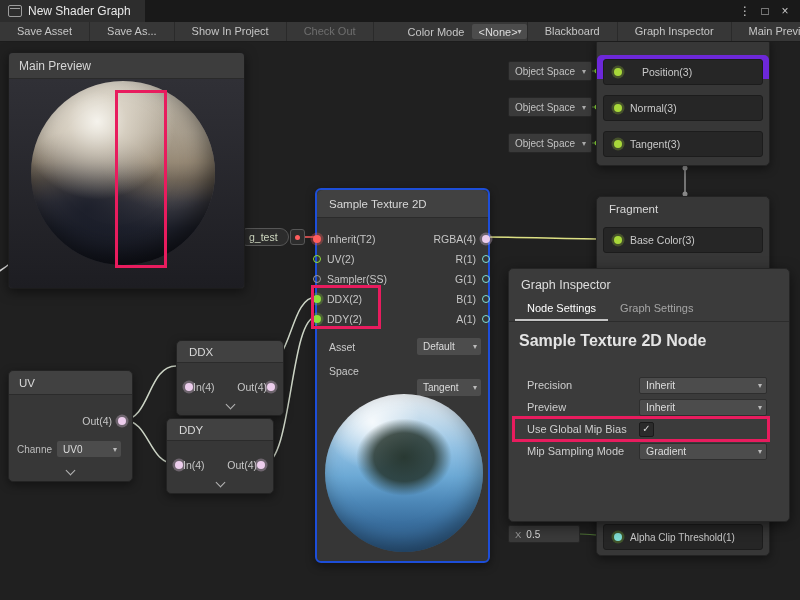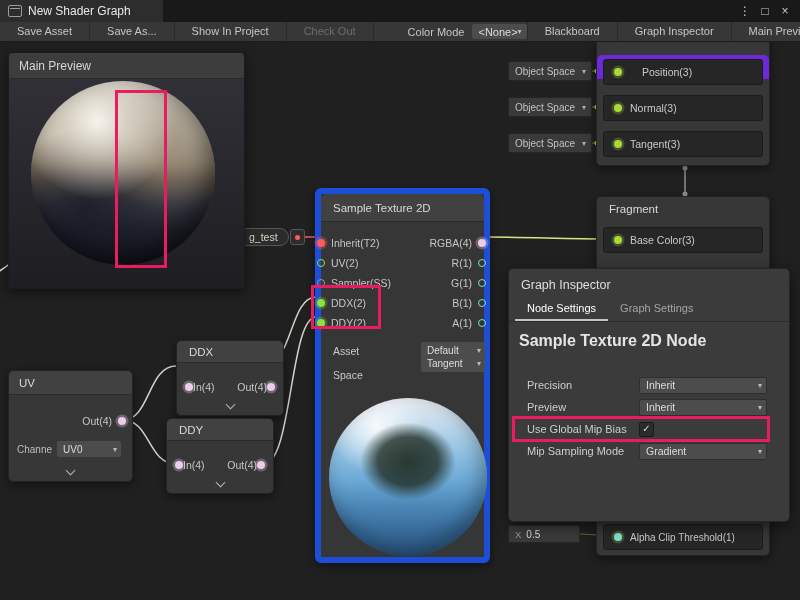--- a/index.html
+++ b/index.html
@@ -4,21 +4,21 @@
 <style>
   html,body{margin:0;padding:0;}
   body{
     width:800px;height:600px;position:relative;overflow:hidden;
     background:#202020;color:#cccccc;
     font-family:"Liberation Sans","DejaVu Sans",sans-serif;
     font-size:11px;
   }
   
   .titlebar{position:absolute;top:0;left:0;right:0;height:22px;background:#191919;display:flex;align-items:center;z-index:100;}
-  .tab{height:22px;display:flex;align-items:center;gap:6px;background:#2d2d2d;padding:0 32px 0 8px;font-size:12px;color:#e8e8e8;}
+  .tab{height:22px;display:flex;align-items:center;gap:6px;background:#2d2d2d;padding:0 14px 0 8px;font-size:12px;color:#e8e8e8;}
   .tab-icon{width:12px;height:10px;border:1px solid #9d9d9d;border-radius:2px;position:relative;flex:none;}
   .tab-icon:after{content:"";position:absolute;left:1px;right:1px;top:2px;height:1px;background:#9d9d9d;}
   .win-controls{margin-left:auto;display:flex;gap:2px;padding-right:6px;color:#c8c8c8;font-size:12px;}
   .win-btn{width:18px;text-align:center;line-height:22px;}
   
   .toolbar{position:absolute;top:22px;left:0;right:0;height:20px;background:#373737;border-bottom:1px solid #1c1c1c;display:flex;align-items:center;font-size:11px;color:#c6c6c6;z-index:100;box-sizing:border-box;}
   .tb-btn{padding:0 17px;height:19px;line-height:19px;border-right:1px solid #2a2a2a;white-space:nowrap;}
   .tb-btn.disabled{color:#6e6e6e;}
   .tb-label{padding:0 8px;margin-left:26px;white-space:nowrap;}
   .tb-dd{width:104px;height:15px;background:#4c4c4c;border-radius:2px;display:flex;align-items:center;padding:0 5px 0 6px;box-sizing:border-box;color:#ddd;}
@@ -55,21 +55,21 @@
   .panel-header{height:26px;background:#3d3d3d;border-radius:4px 4px 0 0;display:flex;align-items:center;padding:0 10px;font-size:12px;color:#d6d6d6;border-bottom:1px solid #2a2a2a;box-sizing:border-box;}
   .preview-body{position:absolute;top:26px;left:0;right:0;bottom:0;border-radius:0 0 4px 4px;background:linear-gradient(180deg,#303036,#1d1d22);overflow:hidden;}
   .sphere-main{position:absolute;left:22px;top:2px;width:184px;height:184px;border-radius:50%;
     background:
       radial-gradient(circle at 36% 22%, rgba(248,246,240,.95) 0%, rgba(225,218,205,.75) 16%, rgba(200,190,172,0) 42%),
       radial-gradient(circle at 75% 30%, rgba(150,138,120,.5) 0%, rgba(150,138,120,0) 40%),
       radial-gradient(circle at 30% 70%, rgba(25,28,40,.85) 0%, rgba(25,28,40,0) 45%),
       linear-gradient(180deg,#d2cdc2 0%,#bbb2a2 28%,#968874 44%,#665c50 54%,#3a3a42 66%,#20232e 80%,#12141d 100%);
     box-shadow:inset -6px -10px 24px rgba(0,0,0,.55);}
   
-  .st-node{left:315px;top:146px;width:175px;height:375px;border:6px solid #1d4ed8;background:#363636;border-radius:6px;}
+  .st-node{left:315px;top:146px;width:175px;height:375px;border:2px solid #1d4ed8;background:#363636;border-radius:6px;}
   .st-title{height:28px;line-height:28px;border-radius:6px 6px 0 0;}
   .port-in{position:absolute;left:-4px;height:16px;display:flex;align-items:center;gap:6px;font-size:10.5px;color:#c6c6c6;}
   .port-out{position:absolute;right:-2px;height:16px;display:flex;flex-direction:row-reverse;align-items:center;gap:6px;font-size:10.5px;color:#c6c6c6;}
   .ctl-row{position:absolute;left:12px;right:10px;height:18px;display:flex;align-items:center;font-size:10.5px;color:#c9c9c9;}
   .st-dd{position:absolute;left:100px;width:64px;height:17px;background:#4c4c4c;border-radius:2px;display:flex;align-items:center;padding:0 4px 0 6px;box-sizing:border-box;color:#ddd;font-size:10px;}
   .st-dd .arr{margin-left:auto;font-size:8px;color:#bbb;}
   .sphere-sample{position:absolute;left:8px;top:204px;width:158px;height:158px;border-radius:50%;
     background:
       radial-gradient(ellipse 42% 34% at 50% 40%, rgba(33,46,36,.92) 0%, rgba(33,46,36,.8) 45%, rgba(33,46,36,0) 72%),
       radial-gradient(circle at 30% 18%, rgba(255,255,255,.85) 0%, rgba(255,255,255,0) 28%),
@@ -262,21 +262,21 @@
     <div class="ctl-row" style="top:148px;">
       <span>Asset</span>
     </div>
     <div class="st-dd" style="top:148px;">
       <span>Default</span>
       <span class="arr">▾</span>
     </div>
     <div class="ctl-row" style="top:172px;">
       <span>Space</span>
     </div>
-    <div class="st-dd" style="top:161px;">
+    <div class="st-dd" style="top:189px;">
       <span>Tangent</span>
       <span class="arr">▾</span>
     </div>
 
     <div class="sphere-sample"></div>
   </div>
 
   <div class="node" style="left:176px;top:278px;width:108px;height:76px;margin-top:20px;">
     <div class="node-title" style="height:22px;line-height:22px;">DDX</div>
     <div class="sm-row">

